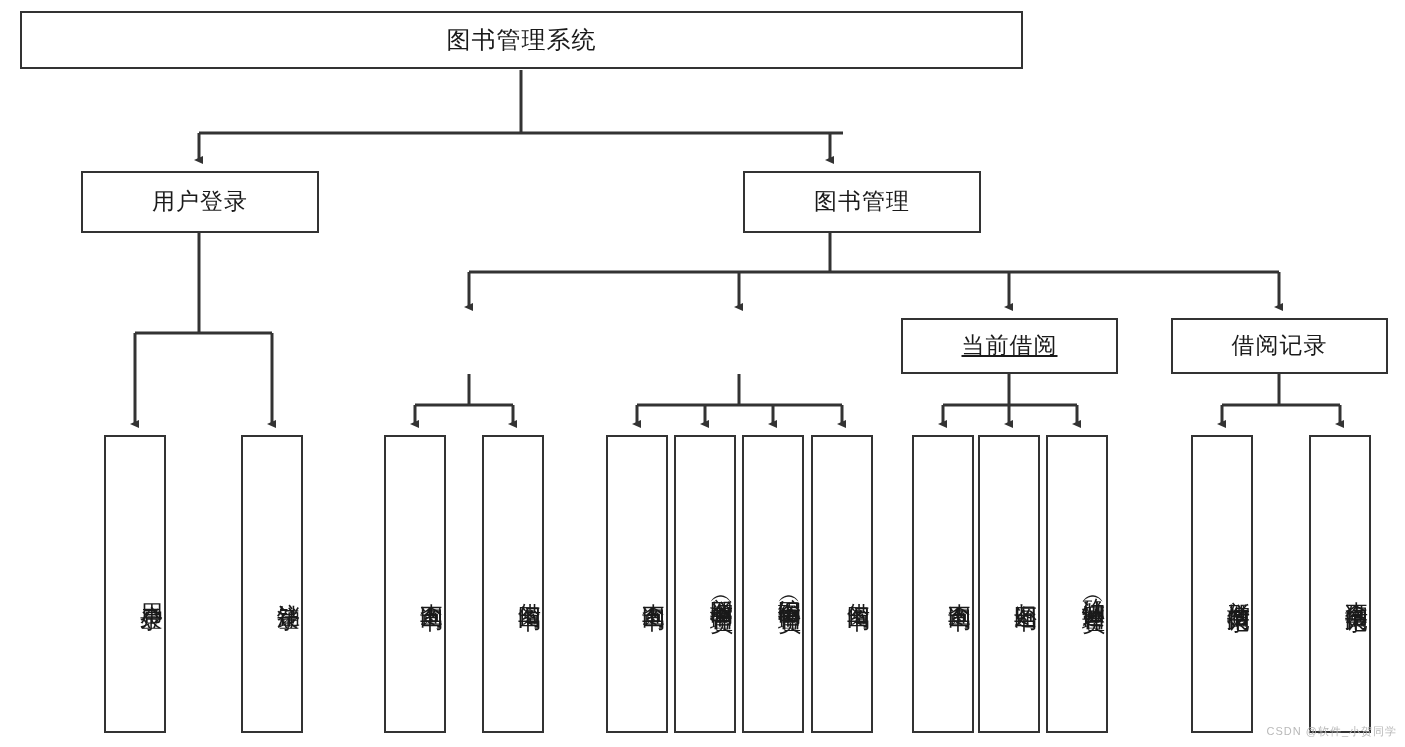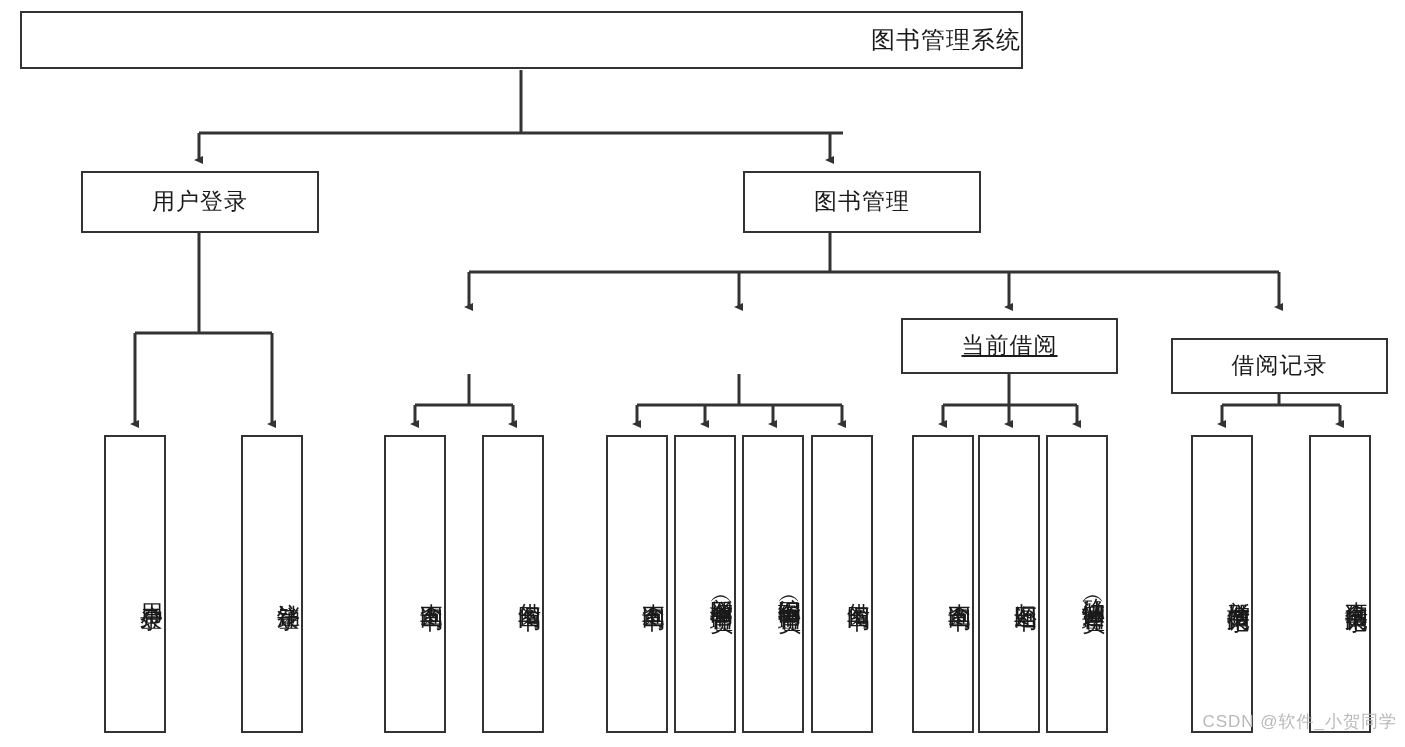--- a/index.html
+++ b/index.html
@@ -37,42 +37,41 @@
     z-index: 2;
   }
   .node-h {
     font-size: 23px;
     line-height: 1.1;
     letter-spacing: 1px;
     white-space: nowrap;
   }
   .node-root {
     font-size: 24px;
-    justify-content: flex-end;
   }
   .node-v {
     writing-mode: vertical-rl;
     text-orientation: upright;
     font-size: 23px;
     line-height: 1.12;
     letter-spacing: 2px;
     align-items: flex-start;
     justify-content: center;
     padding-top: 10px;
   }
   .node-v .vtext {
     writing-mode: vertical-rl;
     text-orientation: upright;
     display: block;
   }
   .watermark {
     position: absolute;
     right: 8px;
-    bottom: 14px;
-    font-size: 17px;
+    bottom: 8px;
+    font-size: 11px;
     color: #b9b9b9;
     letter-spacing: 1px;
     white-space: nowrap;
     z-index: 3;
   }
 </style>
 </head>
 <body>
 
 <div id="canvas">
@@ -134,21 +133,21 @@
   <div class="node node-h" style="left:81px; top:171px; width:238px; height:62px;">
     <span>用户登录</span>
   </div>
   <div class="node node-h" style="left:711px; top:171px; width:238px; height:62px;margin-left:32px;">
     <span>图书管理</span>
   </div>
 
   <div class="node node-h" style="left:901px; top:318px; width:217px; height:56px;text-decoration:underline;">
     <span>当前借阅</span>
   </div>
-  <div class="node node-h" style="left:1171px; top:318px; width:217px; height:56px;margin-top:20px;">
+  <div class="node node-h" style="left:1171px; top:318px; width:217px; height:56px;">
     <span>借阅记录</span>
   </div>
 
   <div class="node node-v" style="left:104px; top:435px; width:62px; height:298px;">
     <span class="vtext">用户登录</span>
   </div>
   <div class="node node-v" style="left:241px; top:435px; width:62px; height:298px;">
     <span class="vtext">注销登录</span>
   </div>
 

